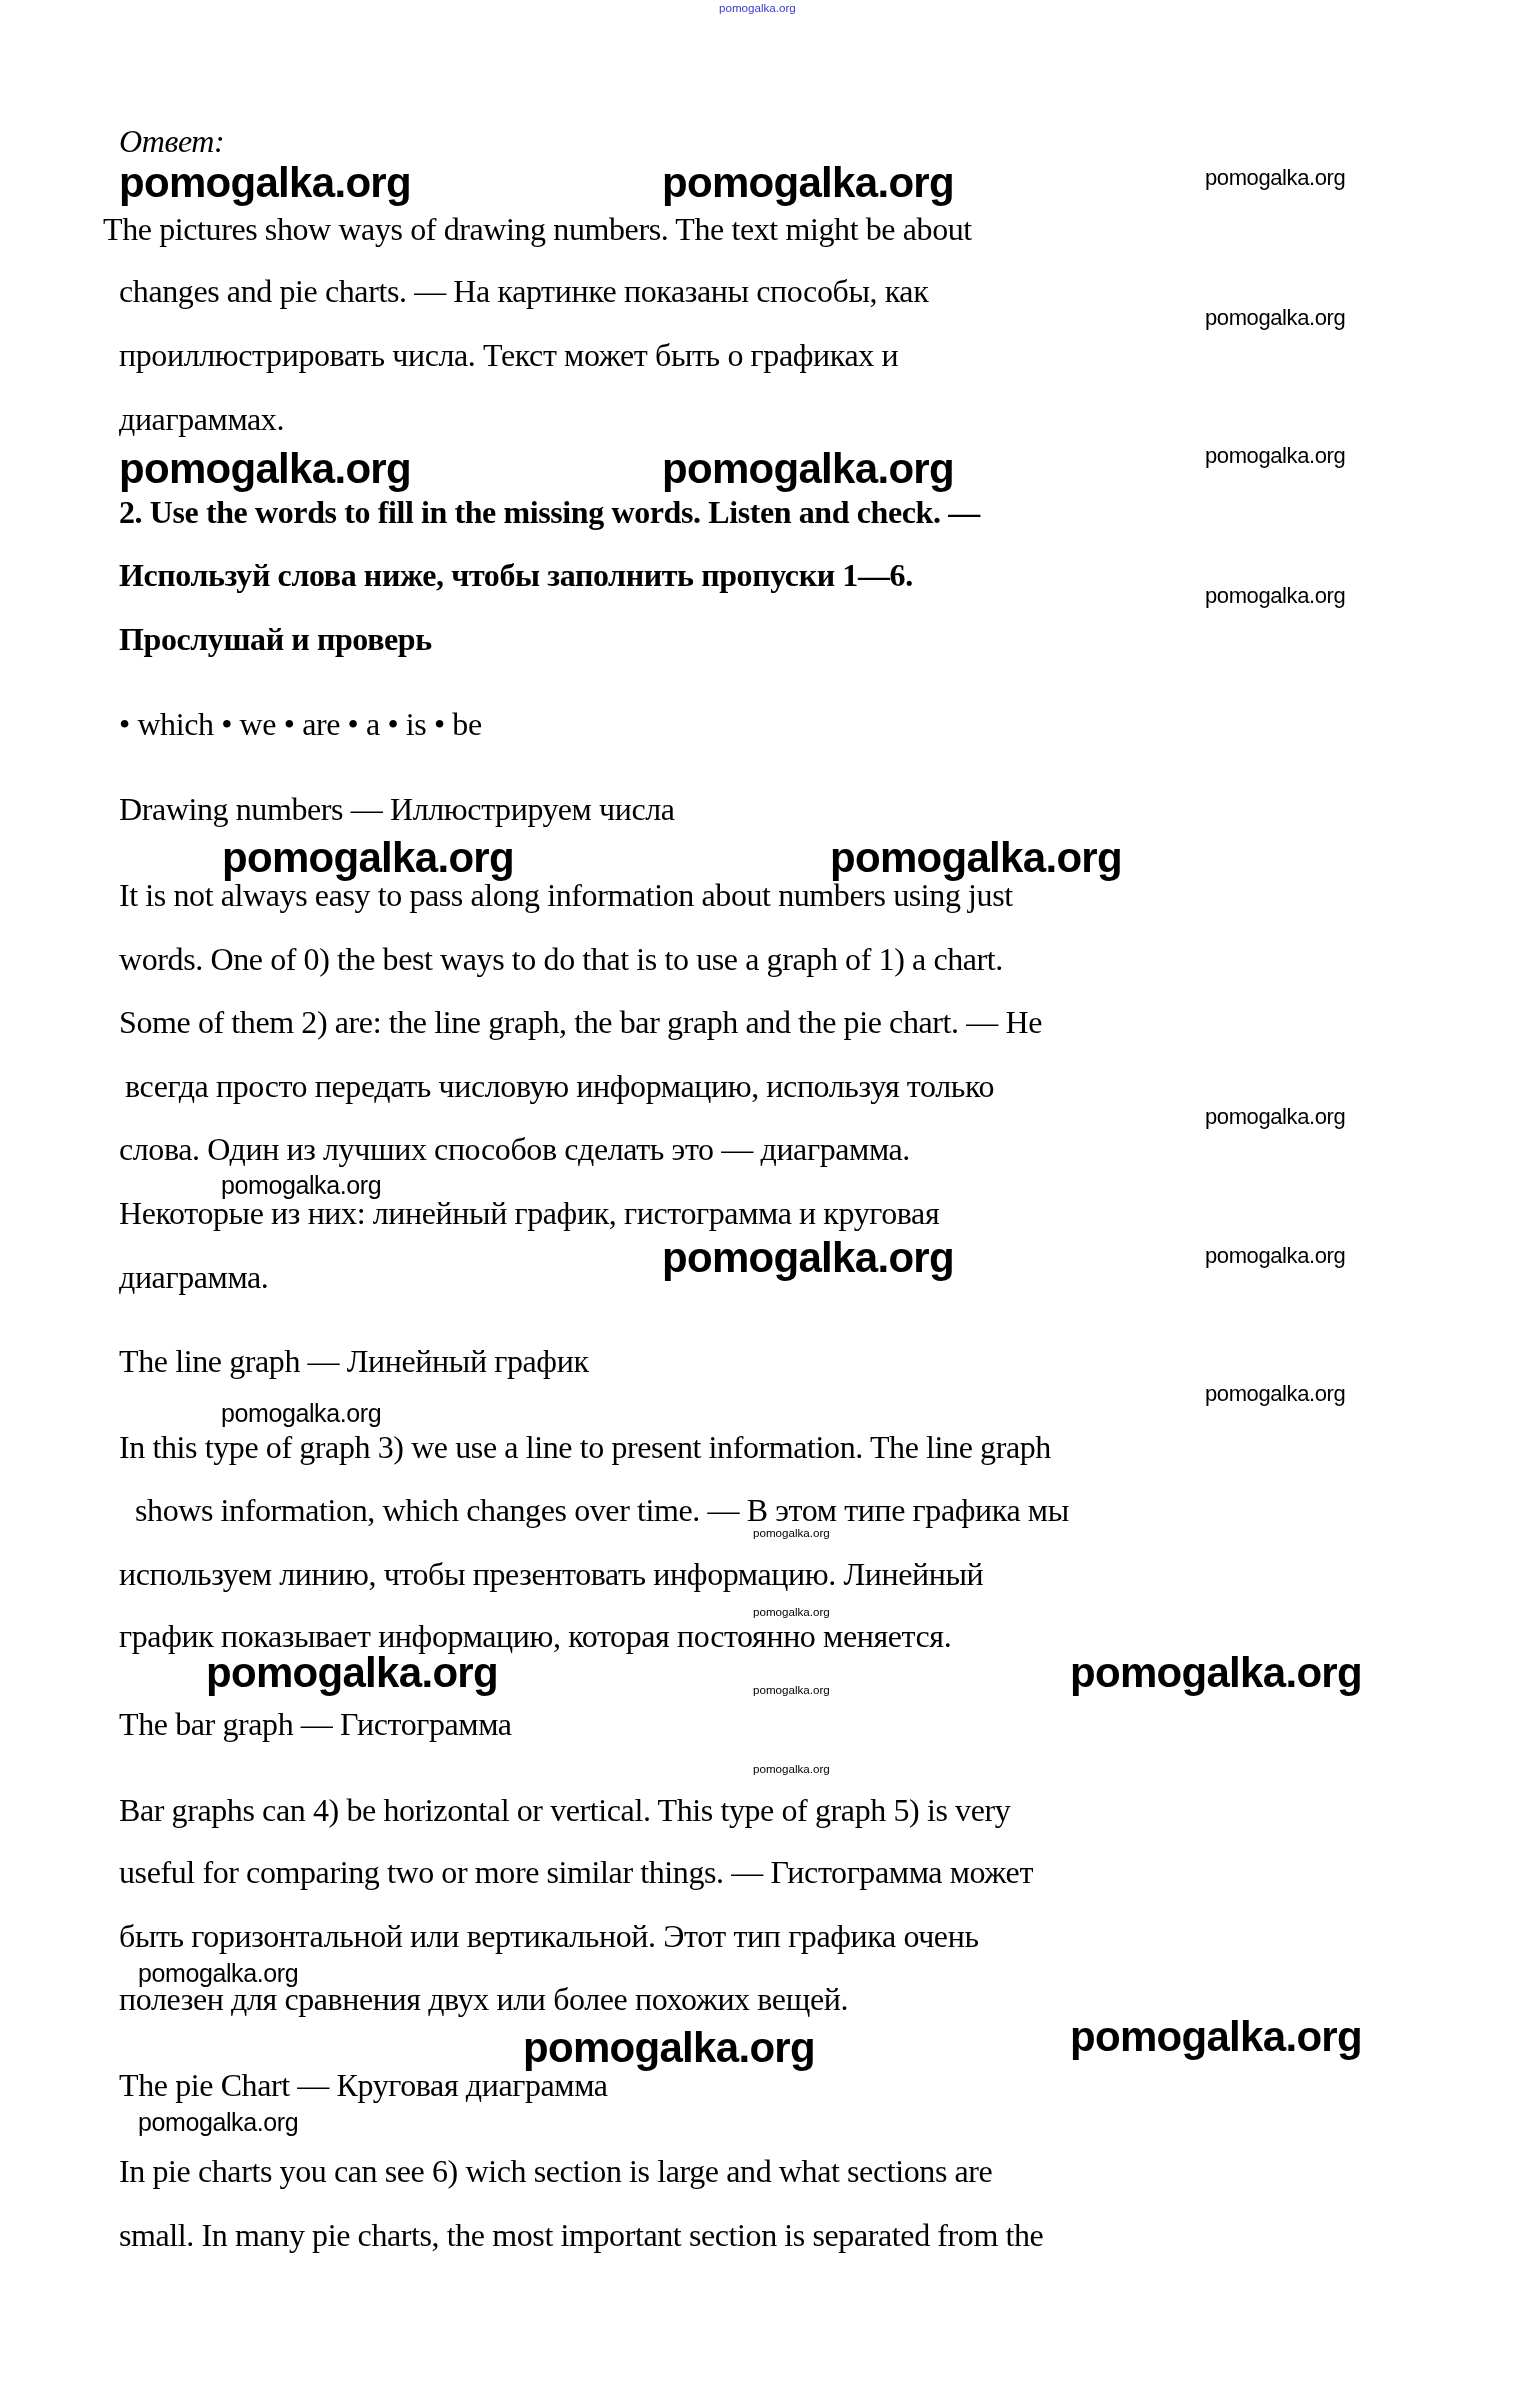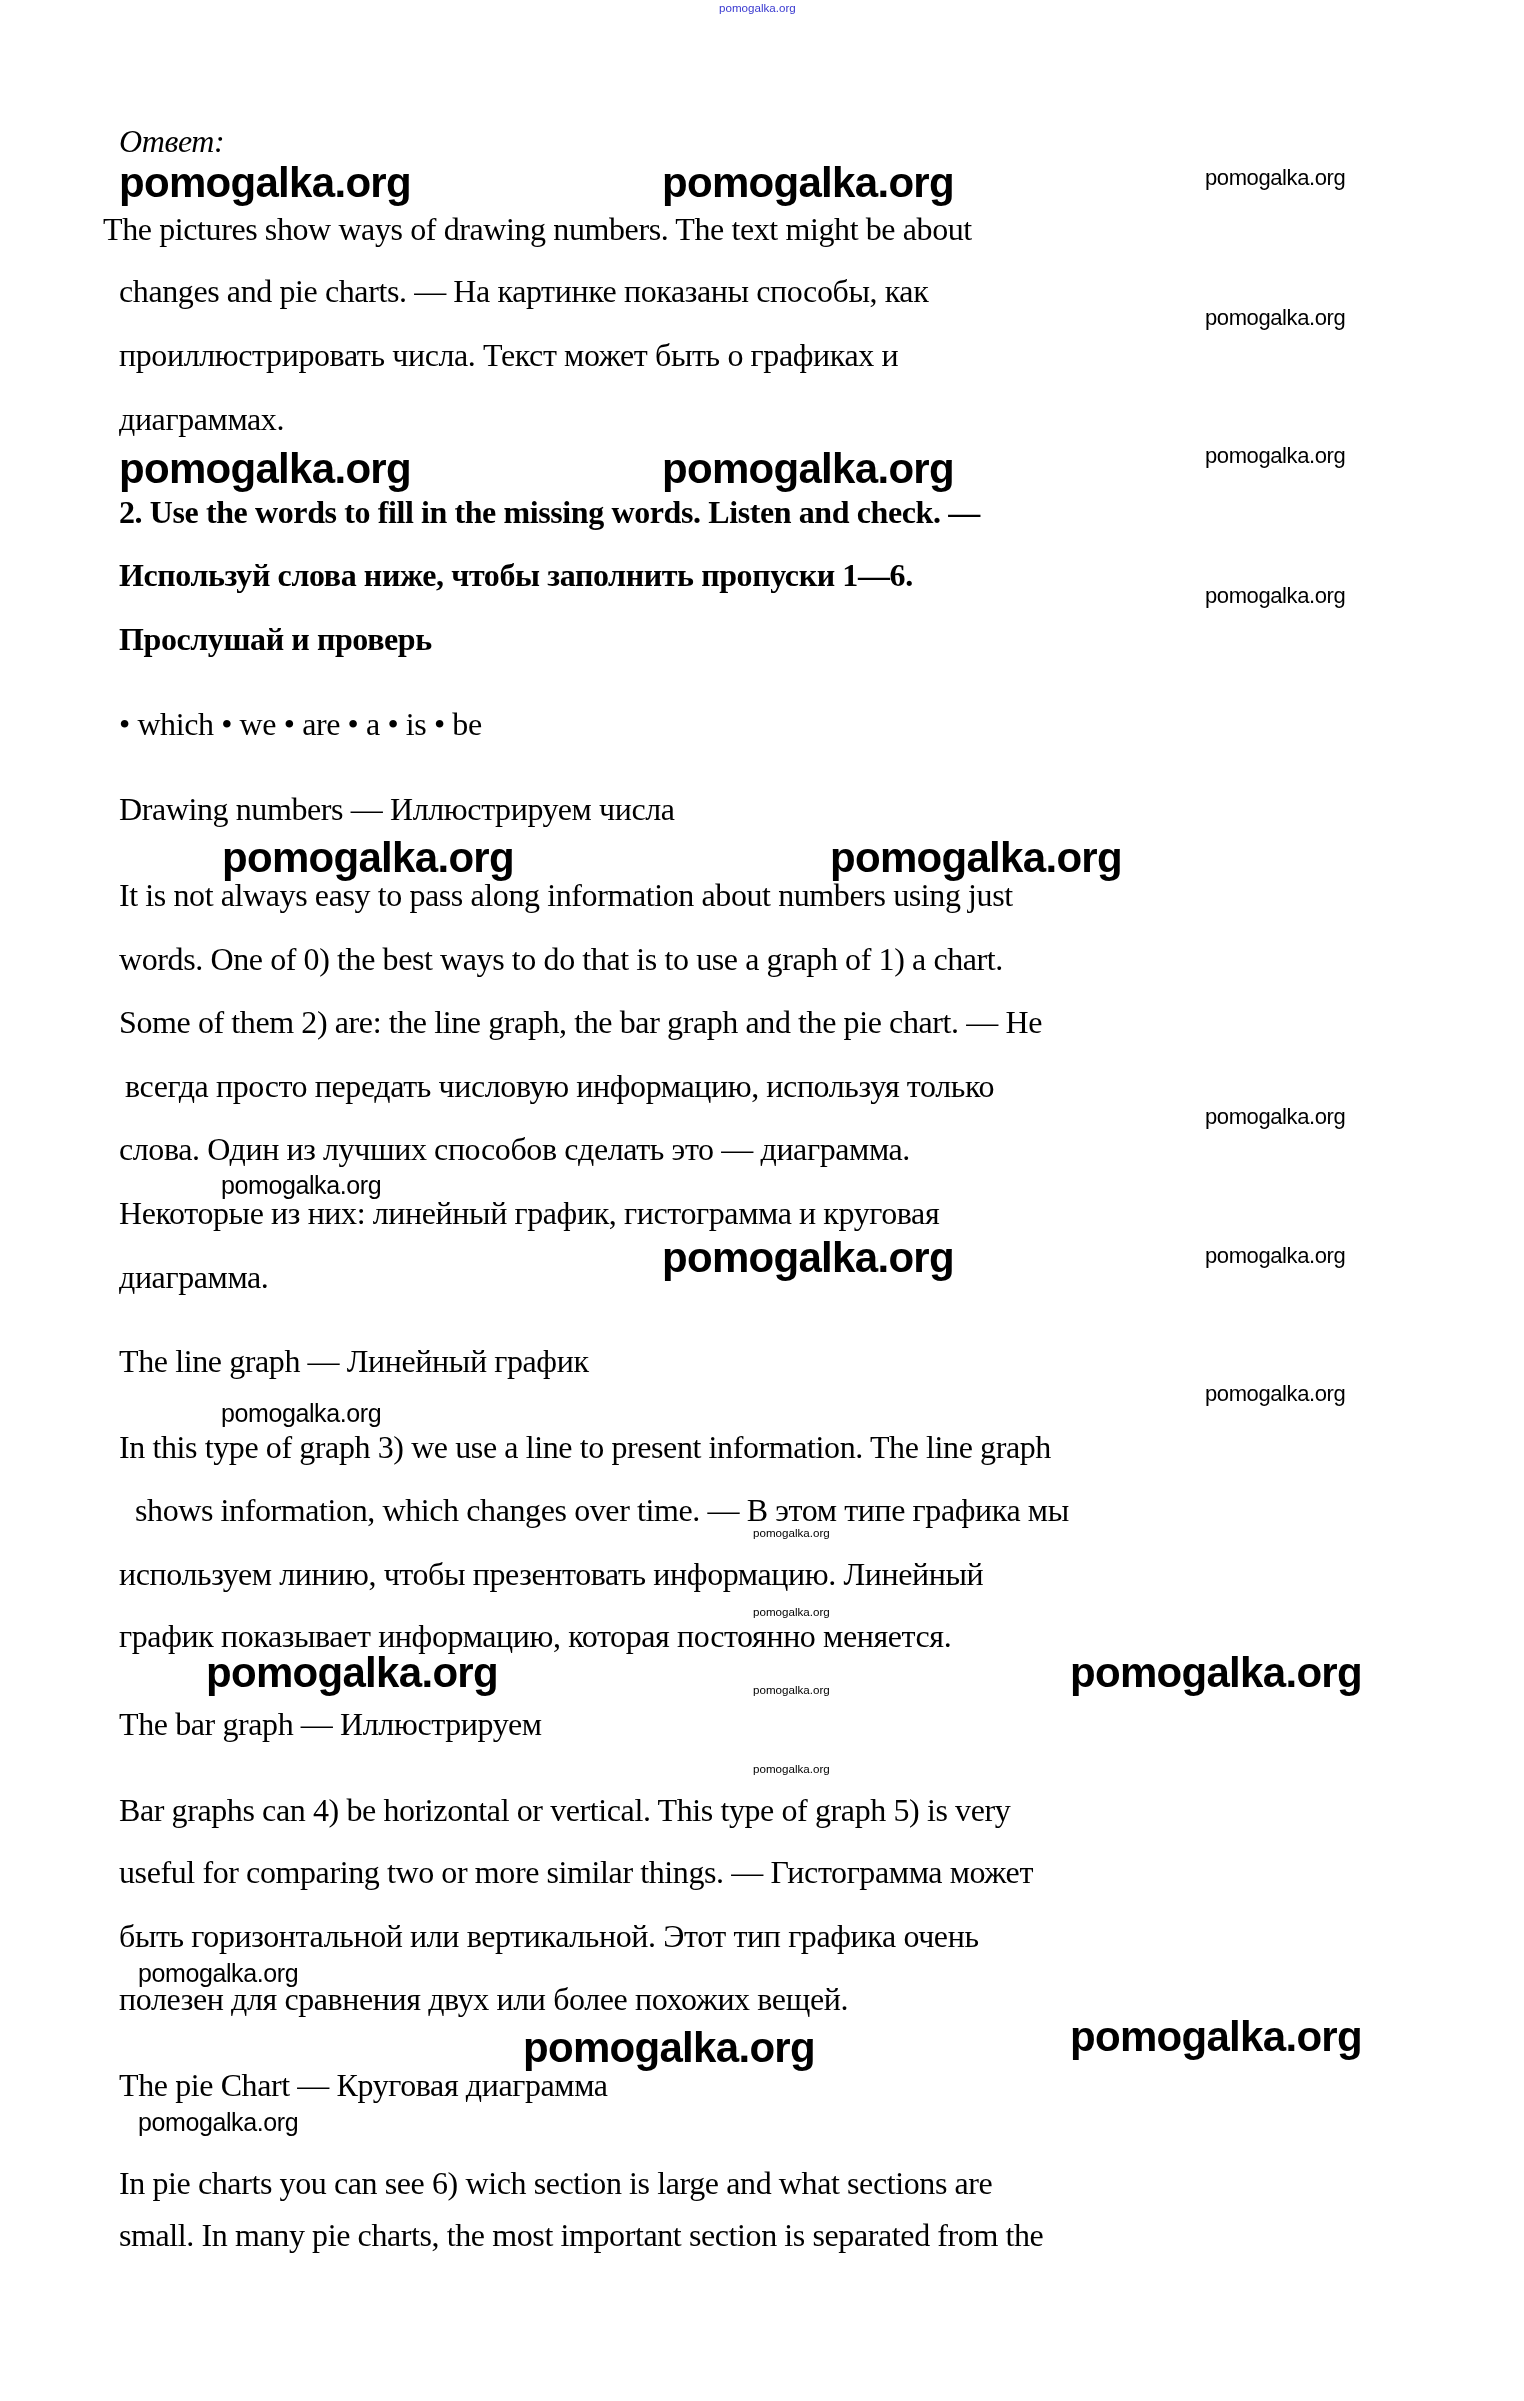--- a/index.html
+++ b/index.html
@@ -63,27 +63,27 @@
 <div class="abs serif" style="left:119px; top:1431px;">In this type of graph 3) we use a line to present information. The line graph</div>
 <div class="abs serif" style="left:119px; top:1494px;margin-left:16px;">shows information, which changes over time. — В этом типе графика мы</div>
 <div class="abs wm-tiny" style="left:753px; top:1527px;">pomogalka.org</div>
 <div class="abs serif" style="left:119px; top:1558px;">используем линию, чтобы презентовать информацию. Линейный</div>
 <div class="abs wm-tiny" style="left:753px; top:1606px;">pomogalka.org</div>
 <div class="abs serif" style="left:119px; top:1620px;">график показывает информацию, которая постоянно меняется.</div>
 <div class="abs wm-big" style="left:206px; top:1652px;">pomogalka.org</div>
 <div class="abs wm-tiny" style="left:753px; top:1684px;">pomogalka.org</div>
 <div class="abs wm-big" style="left:1070px; top:1652px;">pomogalka.org</div>
 
-<div class="abs serif" style="left:119px; top:1708px;">The bar graph — Иллюстрируем</div>
+<div class="abs serif" style="left:119px; top:1708px;">The bar graph — Гистограмма</div>
 <div class="abs wm-tiny" style="left:753px; top:1763px;">pomogalka.org</div>
 <div class="abs serif" style="left:119px; top:1794px;">Bar graphs can 4) be horizontal or vertical. This type of graph 5) is very</div>
 <div class="abs serif" style="left:119px; top:1856px;">useful for comparing two or more similar things. — Гистограмма может</div>
 <div class="abs serif" style="left:119px; top:1920px;">быть горизонтальной или вертикальной. Этот тип графика очень</div>
 <div class="abs wm-med" style="left:138px; top:1961px;">pomogalka.org</div>
 <div class="abs serif" style="left:119px; top:1983px;">полезен для сравнения двух или более похожих вещей.</div>
 <div class="abs wm-big" style="left:523px; top:2027px;">pomogalka.org</div>
 <div class="abs wm-big" style="left:1070px; top:2016px;">pomogalka.org</div>
 
 <div class="abs serif" style="left:119px; top:2069px;">The pie Chart — Круговая диаграмма</div>
 <div class="abs wm-med" style="left:138px; top:2110px;">pomogalka.org</div>
-<div class="abs serif" style="left:119px; top:2155px;margin-top:12px;">In pie charts you can see 6) wich section is large and what sections are</div>
+<div class="abs serif" style="left:119px; top:2155px;">In pie charts you can see 6) wich section is large and what sections are</div>
 <div class="abs serif" style="left:119px; top:2219px;">small. In many pie charts, the most important section is separated from the</div>
 
 
 </body></html>

